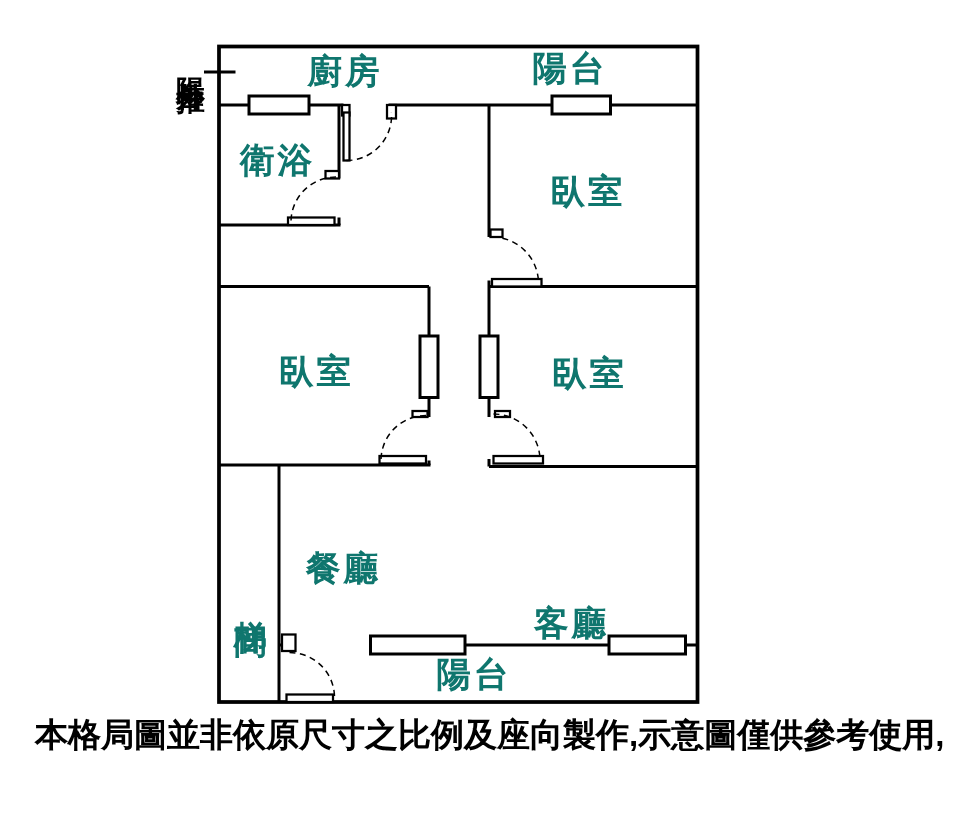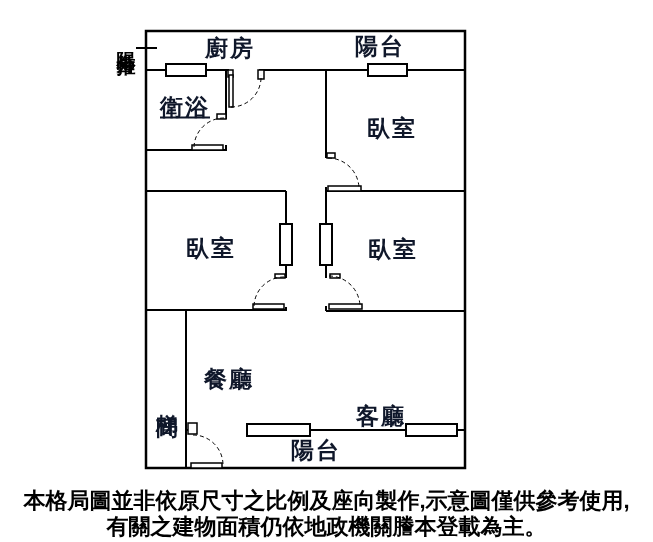--- a/index.html
+++ b/index.html
@@ -12,21 +12,21 @@
     overflow:hidden;
   }
   #plan-svg{position:absolute;left:0;top:0;}
   .room-label{
     position:absolute;
     transform:translate(-50%,-50%);
     font-size:23px;
     font-weight:700;
     letter-spacing:2px;
     white-space:nowrap;
-    color:#0f172a;
+    color:#0f766e;
   }
   .vertical-label{
     writing-mode:vertical-rl;
     text-orientation:upright;
     letter-spacing:3px;
     white-space:normal;
   }
   #stairwell-label{
     font-size:22px;
     letter-spacing:4px;
@@ -44,21 +44,20 @@
     color:#000;
   }
   #caption{
     position:absolute;
     left:0;top:477px;width:653px;
     text-align:center;
     font-size:22px;
     font-weight:700;
     line-height:26px;
     color:#000;
-    margin-top:11px;
   }
 </style>
 </head>
 <body>
 
 <div id="canvas">
 
   <svg id="plan-svg" width="653" height="542" viewBox="0 0 653 542">
 
     <rect x="146" y="31" width="319" height="437" fill="none" stroke="#000" stroke-width="2.5"></rect>
@@ -123,29 +122,28 @@
       <path d="M284 277 A30 30 0 0 0 254 307"></path>
       <path d="M329 276 A31 31 0 0 1 360 307"></path>
       <path d="M193 435 A30 30 0 0 1 223 465"></path>
     </g>
 
     <line x1="136" y1="48" x2="157" y2="48" stroke="#000" stroke-width="2"></line>
   </svg>
 
   <div class="room-label" style="left:230px;top:48px;">廚房</div>
   <div class="room-label" style="left:380px;top:46px;">陽台</div>
-  <div class="room-label" style="left:185px;top:107px;text-decoration:underline;">衛浴</div>
+  <div class="room-label" style="left:185px;top:107px;">衛浴</div>
   <div class="room-label" style="left:392px;top:128px;">臥室</div>
   <div class="room-label" style="left:211px;top:248px;">臥室</div>
   <div class="room-label" style="left:393px;top:249px;">臥室</div>
   <div class="room-label" style="left:229px;top:379px;">餐廳</div>
   <div class="room-label" style="left:381px;top:380px;margin-top:36px;">客廳</div>
   <div class="room-label vertical-label" id="stairwell-label" style="left:167px;top:400px;">梯間</div>
   <div class="room-label" style="left:316px;top:450px;">陽台</div>
 
   <div id="annotation-label">陽台外推</div>
 
   <div id="caption">
     <div>本格局圖並非依原尺寸之比例及座向製作,示意圖僅供參考使用,</div>
-    <div>有關之建物面積仍依地政機關謄本登載為主。</div>
   </div>
 
 </div>
 
 </body></html>

